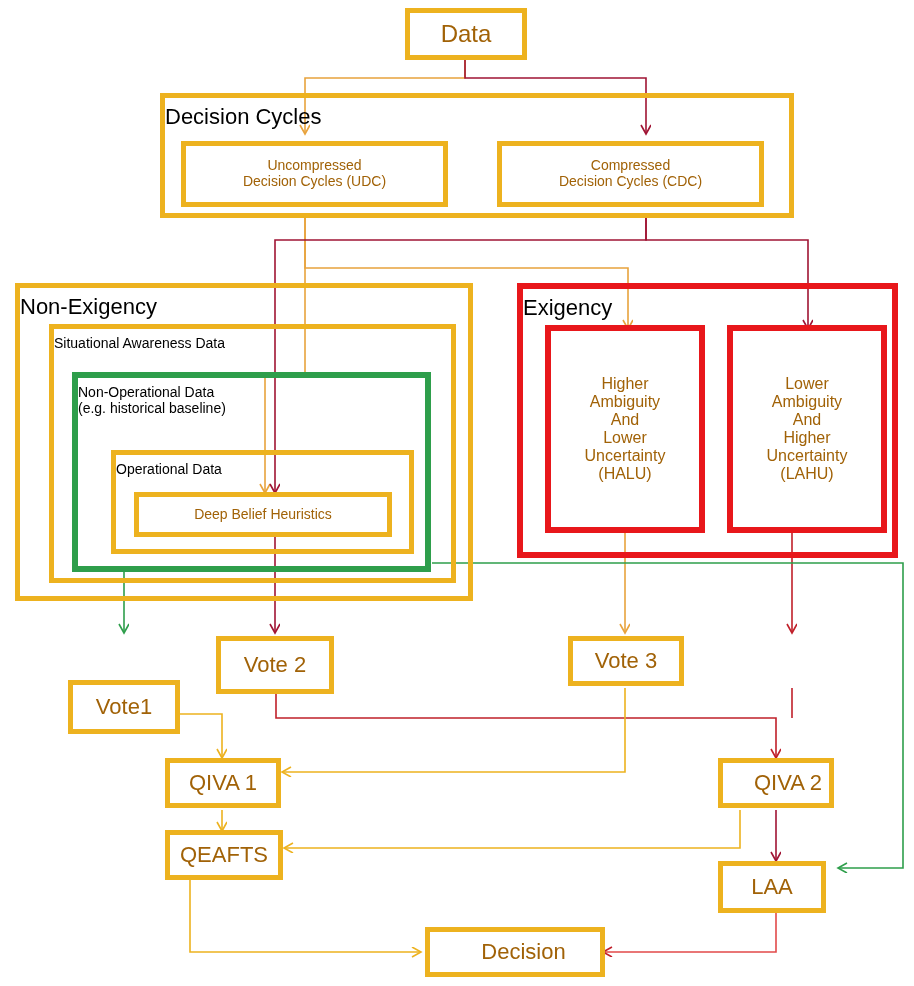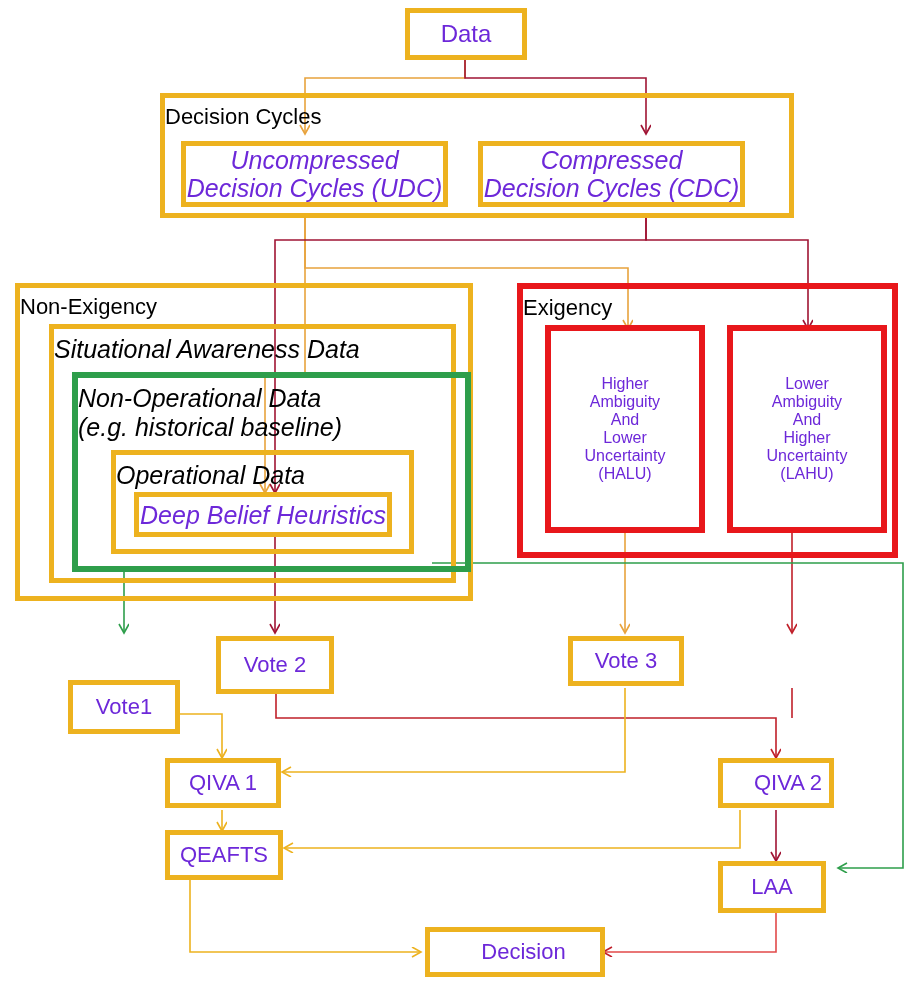--- a/index.html
+++ b/index.html
@@ -22,21 +22,21 @@
     z-index:1;
   }
   .node{
     position:absolute;
     box-sizing:border-box;
     background:#ffffff;
     display:flex;
     align-items:center;
     justify-content:center;
     text-align:center;
-    color:#6d28d9;
+    color:#a16207;
     line-height:1.12;
     z-index:3;
   }
   .gold{ border:5px solid #EDB21F; }
   .red { border:6px solid #E8171B; }
 
   
   .group{
     position:absolute;
     box-sizing:border-box;
@@ -45,21 +45,21 @@
   }
   .group > .grp-label{
     position:absolute;
     left:0; right:0; top:6px;
     color:#000;
     z-index:4;
     pointer-events:none;
   }
   .fs24{ font-size:24px; }
   .fs22{ font-size:22px; }
-  .fs21{ font-size:25px;font-style:italic; }
+  .fs21{ font-size:14px; }
   .fs20{ font-size:16px; }
 </style>
 </head>
 <body>
 
 <div id="canvas">
 
   <svg id="wires" viewBox="0 0 914 986">
     <defs>
       <marker id="ah-darkred" markerWidth="12" markerHeight="12" refX="9" refY="5" orient="auto" markerUnits="userSpaceOnUse">
@@ -165,34 +165,34 @@
 
   <div class="group gold" style="left:160px; top:93px; width:634px; height:125px; border:5px solid #EDB21F;">
     <div class="grp-label fs22">Decision Cycles</div>
   </div>
 
   <div class="node gold fs21" style="left:181px; top:141px; width:267px; height:66px; flex-direction:column;">
     <span>Uncompressed</span>
     <span>Decision Cycles (UDC)</span>
   </div>
 
-  <div class="node gold fs21" style="left:478px; top:141px; width:267px; height:66px; flex-direction:column;">
+  <div class="node gold fs21" style="left:497px; top:141px; width:267px; height:66px; flex-direction:column;">
     <span>Compressed</span>
     <span>Decision Cycles (CDC)</span>
   </div>
 
   <div class="group" style="left:15px; top:283px; width:458px; height:318px; border:5px solid #EDB21F;">
     <div class="grp-label fs22">Non-Exigency</div>
   </div>
 
   <div class="group" style="left:49px; top:324px; width:407px; height:259px; border:5px solid #EDB21F;">
     <div class="grp-label fs21">Situational Awareness Data</div>
   </div>
 
-  <div class="group" style="left:72px; top:372px; width:399px; height:200px; border:6px solid #2E9E4B;">
+  <div class="group" style="left:72px; top:372px; width:359px; height:200px; border:6px solid #2E9E4B;">
     <div class="grp-label fs21" style="line-height:1.15;">
       <div>Non-Operational Data</div>
       <div>(e.g. historical baseline)</div>
     </div>
   </div>
 
   <div class="group" style="left:111px; top:450px; width:303px; height:104px; border:5px solid #EDB21F;">
     <div class="grp-label fs21">Operational Data</div>
   </div>
 

